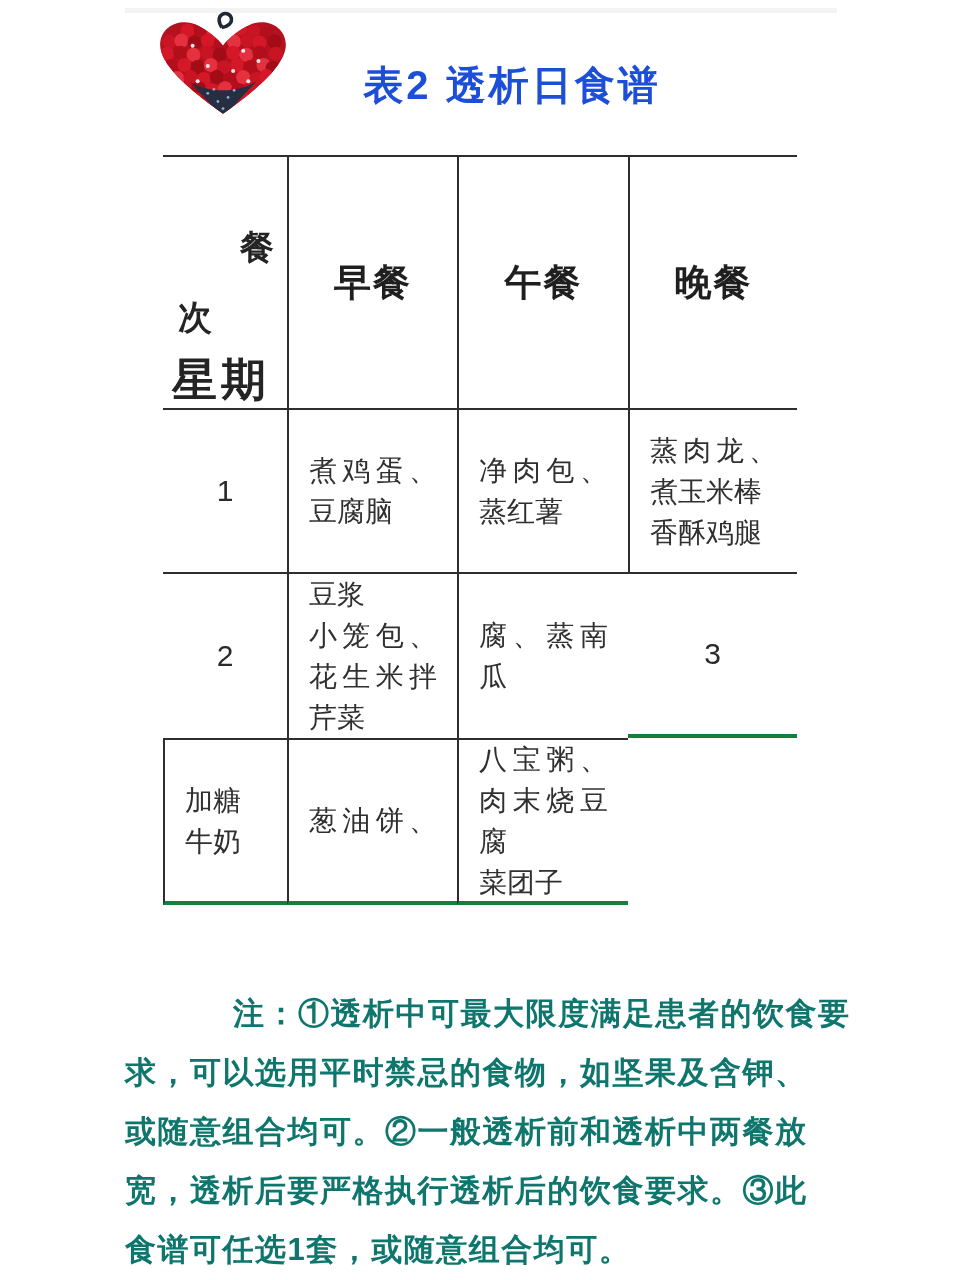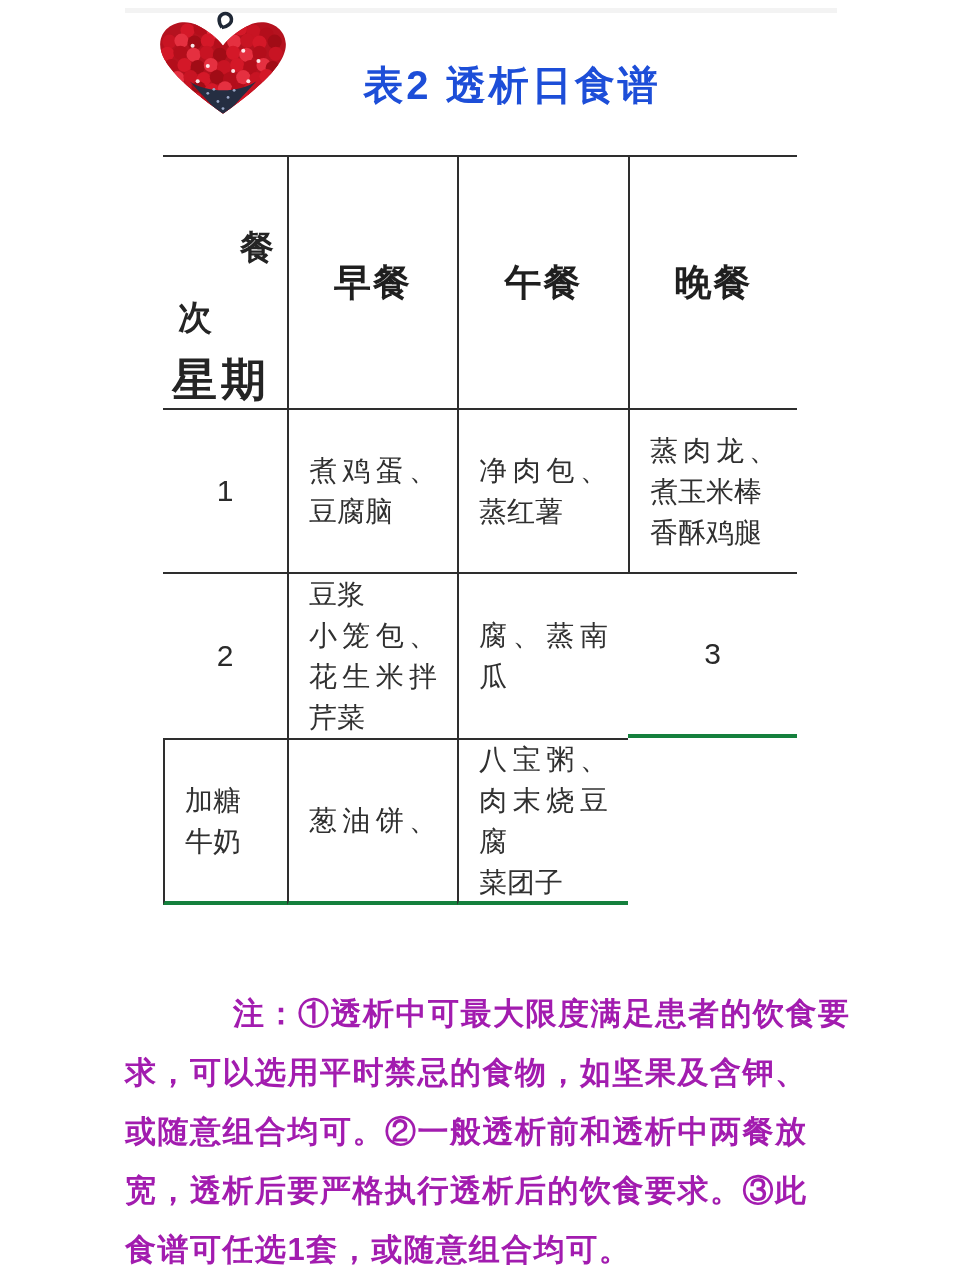--- a/index.html
+++ b/index.html
@@ -72,21 +72,21 @@
   .cell-line { width: 100%; }
   .spread { text-align: justify; text-align-last: justify; }
 
   
   .notes {
     position: absolute; left: 125px; top: 984px;
     width: 716px;
     font-size: 31px; font-weight: 700;
     line-height: 59px;
     letter-spacing: 1.5px;
-    color: #a21caf;
+    color: #0f766e;
   }
   .note-line { white-space: nowrap; }
   .note-line.indent { padding-left: 108px; }
 </style>
 </head>
 <body>
 
 <div class="top-strip"></div>
 
 <div class="heart-wrap">

